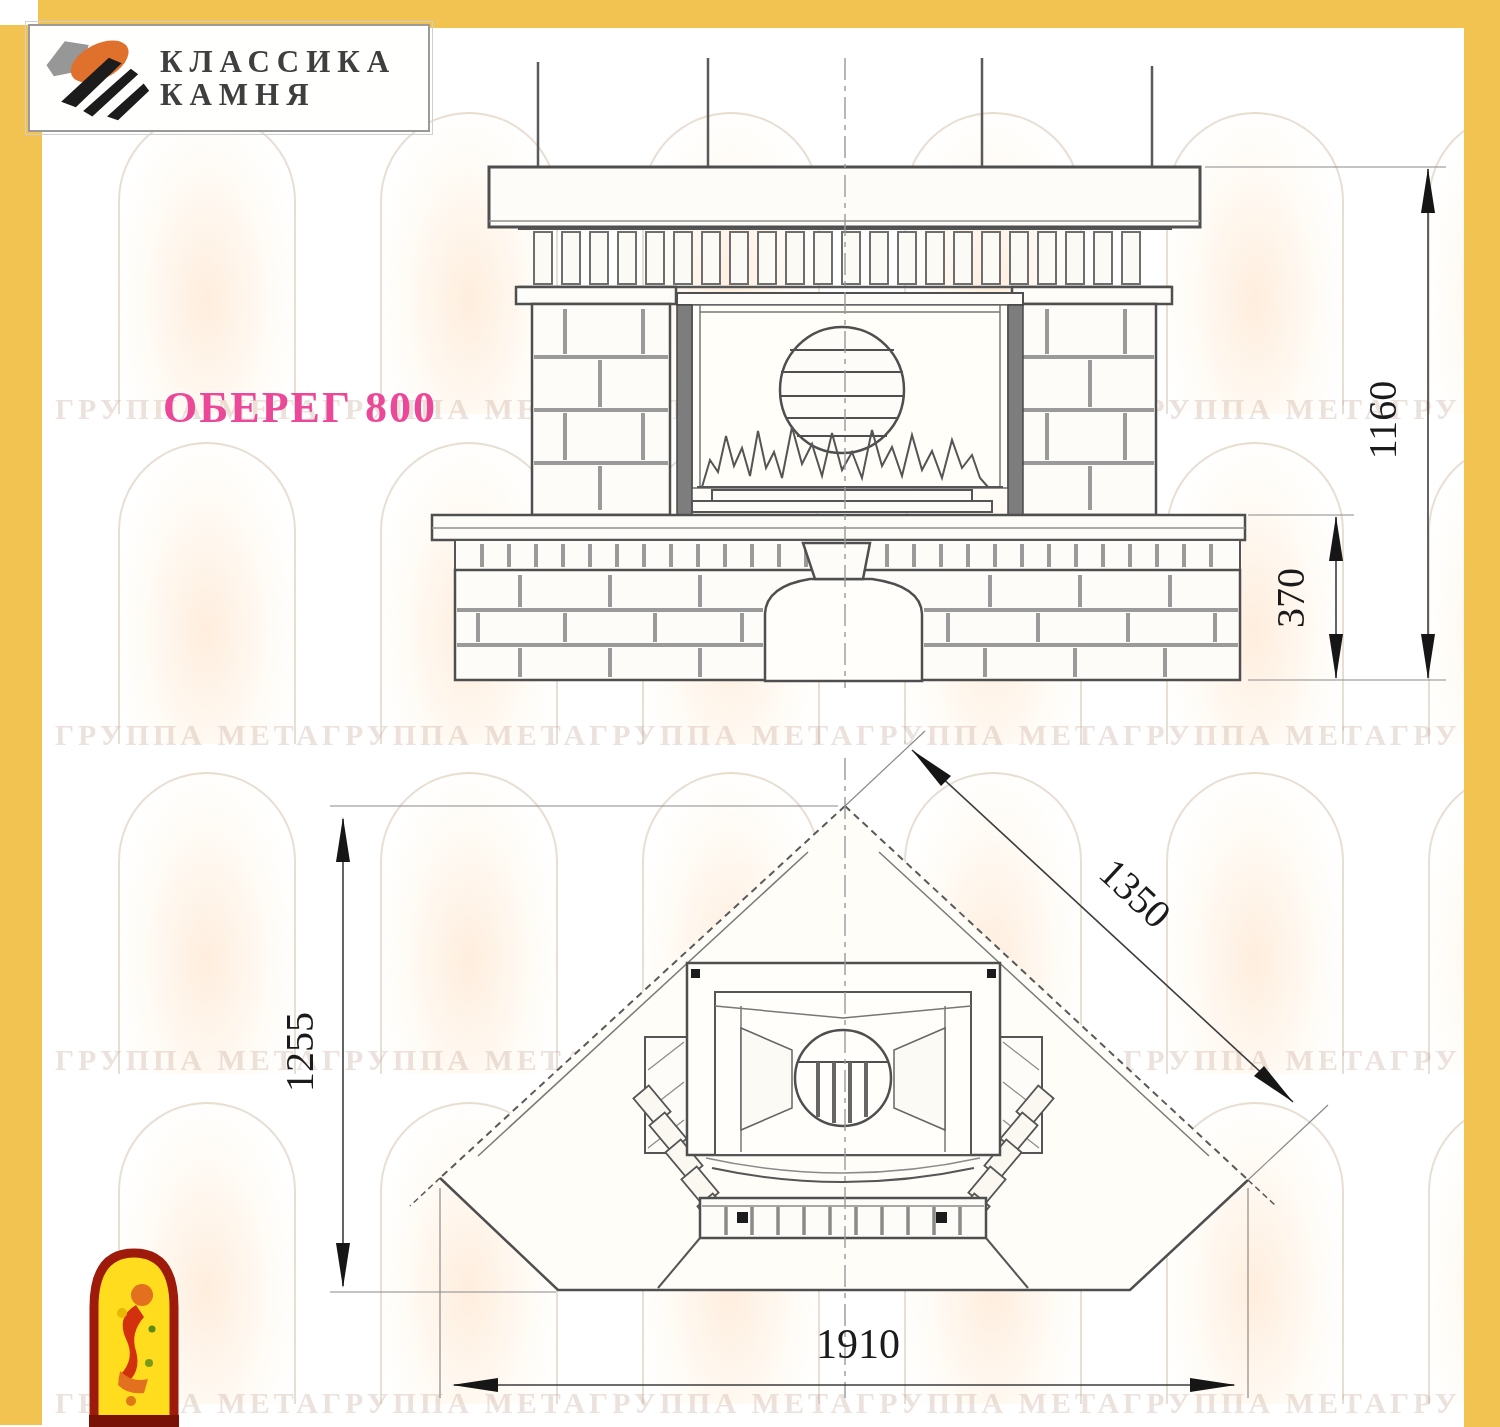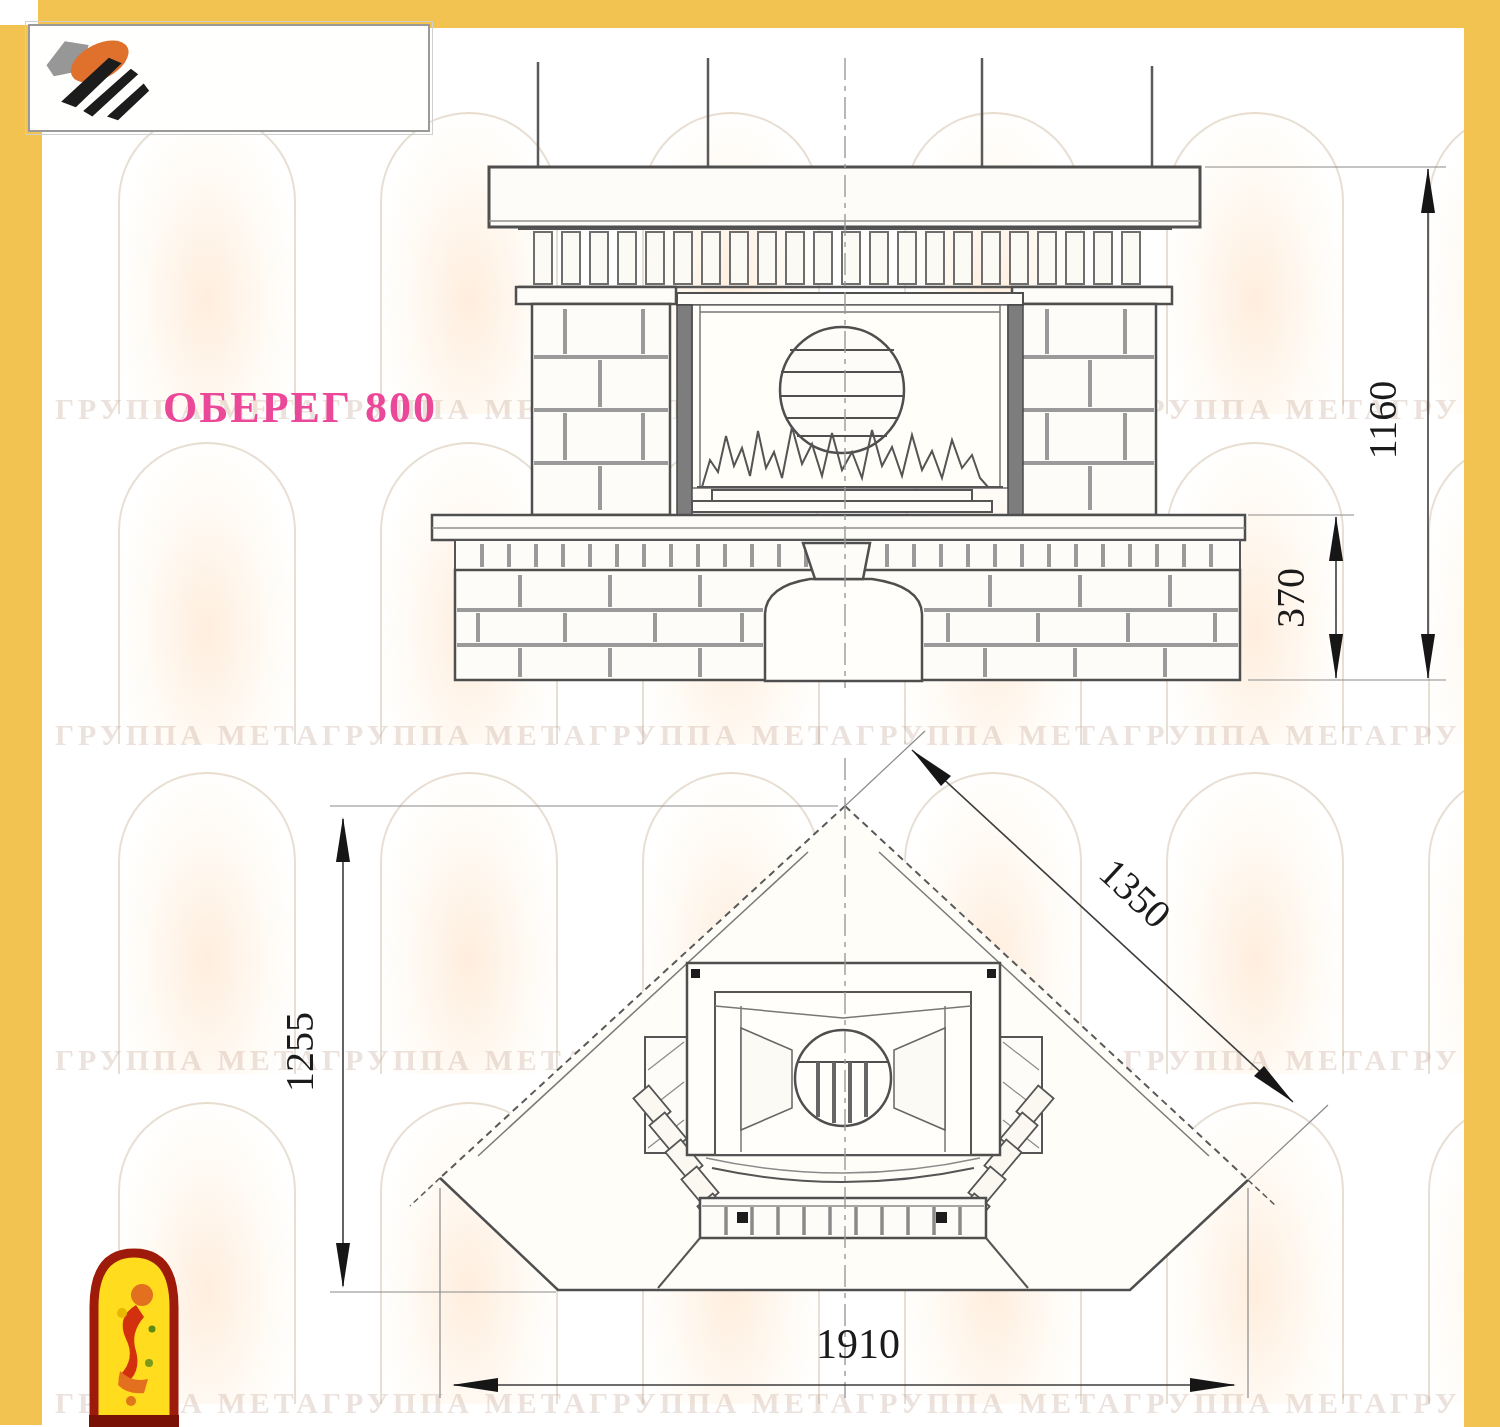--- a/index.html
+++ b/index.html
@@ -81,20 +81,24 @@
 <div class="frame" id="frame-right"></div>
 
 <div class="logo-box">
   <svg class="logo-icon" viewBox="0 0 120 96">
     <path d="M6,34 L26,8 L52,12 L44,40 L14,46 Z" fill="#979797"></path>
     <ellipse cx="64" cy="30" rx="34" ry="19" transform="rotate(-27 64 30)" fill="#E0712C"></ellipse>
     <path d="M22,74 L74,26 L88,32 L38,80 Z" fill="#1c1c1c"></path>
     <path d="M46,84 L98,38 L106,44 L56,90 Z" fill="#1c1c1c"></path>
     <path d="M72,90 L112,54 L118,62 L84,94 Z" fill="#1c1c1c"></path>
   </svg>
+  <div class="logo-text">
+    <div class="logo-line">КЛАССИКА</div>
+    <div class="logo-line">КАМНЯ</div>
+  </div>
 </div>
 
 <div class="title">ОБЕРЕГ 800</div>
 
 <svg id="drawing-svg" width="1500" height="1427" viewBox="0 0 1500 1427">
 
   <g>
 
     <line x1="538" y1="62" x2="538" y2="167" stroke="#5a5a5a" stroke-width="2.5"></line>
     <line x1="708" y1="58" x2="708" y2="167" stroke="#5a5a5a" stroke-width="2.5"></line>

